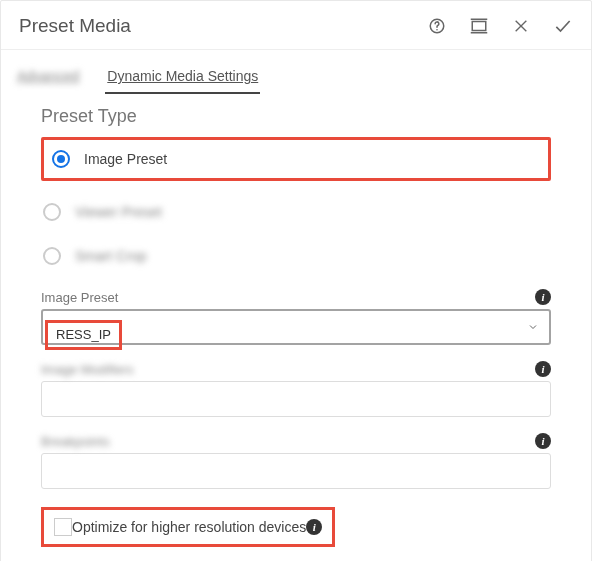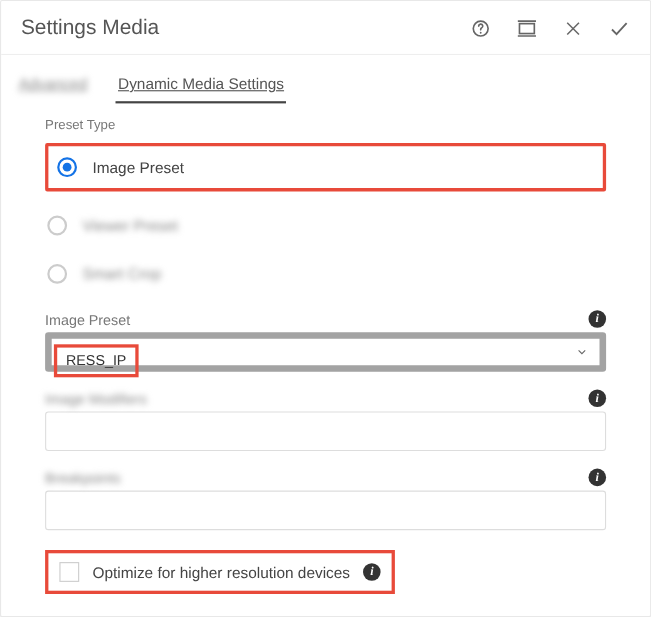--- a/index.html
+++ b/index.html
@@ -60,21 +60,21 @@
       border-bottom: 2px solid #444;
     }
     .tab.blurred {
       filter: blur(3px);
       color: #888;
     }
     .content {
       padding: 12px 40px 20px 40px;
     }
     .section-label {
-      font-size: 12px;
+      font-size: 18px;
       color: #777;
       margin-bottom: 10px;
     }
     .radio-group {
       display: flex;
       flex-direction: column;
       gap: 18px;
       margin-bottom: 20px;
     }
     .radio-row {
@@ -145,21 +145,21 @@
       font-family: Georgia, serif;
       font-weight: bold;
       display: flex;
       align-items: center;
       justify-content: center;
       cursor: pointer;
       flex-shrink: 0;
     }
     .select-wrap {
       position: relative;
-      border: 6px solid #a3a3a3;
+      border: 2px solid #a3a3a3;
       border-radius: 3px;
       height: 36px;
       display: flex;
       align-items: center;
       padding: 16px 30px 0 0;
     }
     .select-value-hl {
       border: 3px solid #e84a3a;
       padding: 2px 8px;
       font-size: 13px;
@@ -177,21 +177,21 @@
     .input-box {
       width: 100%;
       height: 36px;
       border: 1px solid #ddd;
       border-radius: 3px;
       background: #fff;
     }
     .checkbox-row {
       display: inline-flex;
       align-items: center;
-      gap: 12px;
+      gap: 0;
       border: 3px solid #e84a3a;
       padding: 8px 10px;
       margin-top: 18px;
     }
     .checkbox-box {
       width: 18px;
       height: 18px;
       border: 1px solid #ccc;
       background: #fff;
       flex-shrink: 0;
@@ -201,21 +201,21 @@
       color: #444;
     }
     svg { display: block; }
   </style>
 </head>
 <body>
 
 <div class="dialog">
 
   <div class="header">
-    <div class="header-title">Settings Media</div>
+    <div class="header-title">Preset Media</div>
     <div class="header-actions">
       <span class="hicon">
         <svg width="18" height="18" viewBox="0 0 24 24">
             <circle cx="12" cy="12" r="9" fill="none" stroke="#666" stroke-width="2"></circle>
             <path d="M9.5 9a2.5 2.5 0 1 1 3.5 2.3c-.8.4-1 1-1 1.7v.5" fill="none" stroke="#666" stroke-width="2" stroke-linecap="round"></path>
             <circle cx="12" cy="17" r="1.1" fill="#666"></circle>
           </svg>
       </span>
       <span class="hicon">
         <svg width="18" height="18" viewBox="0 0 24 24">

